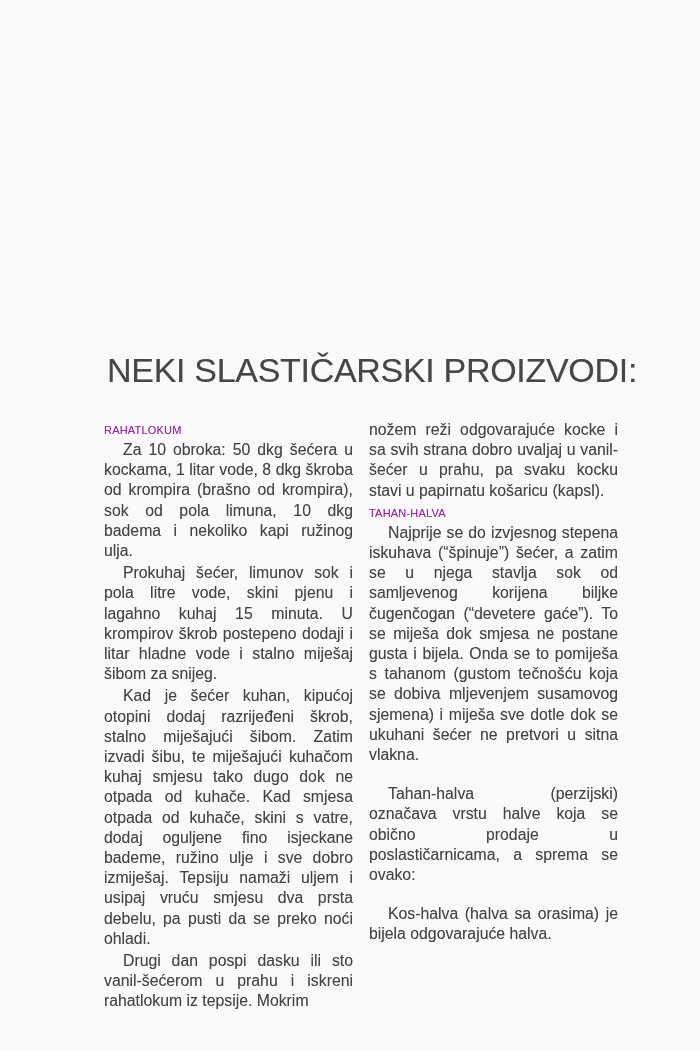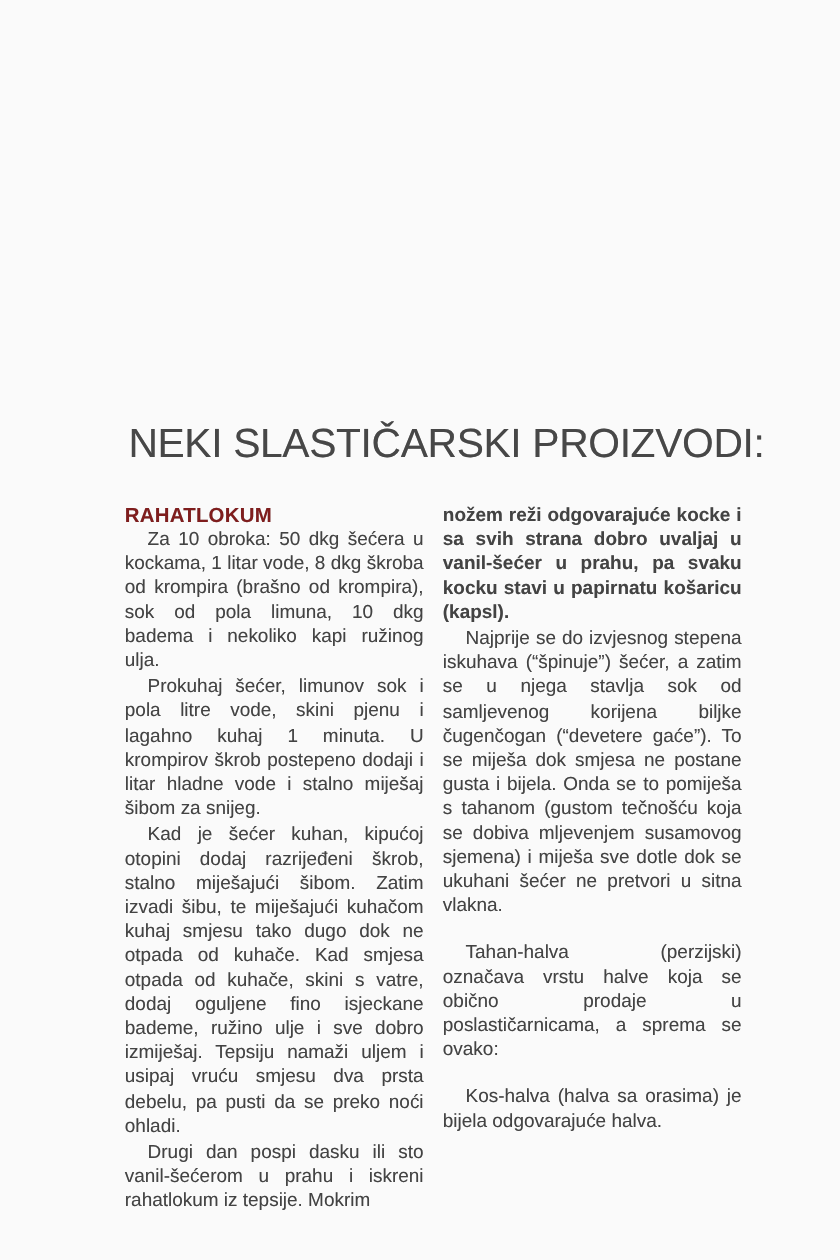--- a/index.html
+++ b/index.html
@@ -17,56 +17,57 @@
     font-size:34px;font-weight:400;line-height:30px;
     letter-spacing:-0.3px;color:#474747;white-space:nowrap;
     text-shadow:0 0 0.5px rgba(70,70,70,0.45);
   }
   .columns{
     position:absolute;left:104px;top:420px;width:514px;
     display:grid;grid-template-columns:249px 249px;column-gap:16px;
   }
   .col{min-width:0;}
   h2.section{
-    font-size:17px;font-weight:700;margin:0;line-height:20px;
-    letter-spacing:0.2px;color:#7f1d1d;
+    font-size:11px;font-weight:400;margin:0;line-height:20px;
+    letter-spacing:0.2px;color:#a21caf;
     text-shadow:0 0 0.5px rgba(70,70,70,0.4);
   }
   .col p{
     font-size:15.8px;line-height:20.2px;
     text-align:justify;text-justify:inter-word;
     margin:0 0 2px 0;color:#434343;
     text-shadow:0 0 0.5px rgba(70,70,70,0.35);
   }
   p.indent{text-indent:19px;}
-  p.noindent{text-indent:0;font-weight:bold;}
+  p.noindent{text-indent:0;}
   .after-head{margin-top:19px !important;}
   .head-gap{margin-top:24px;}
   .first-head{margin-bottom:21px;}
 </style>
 </head>
 <body>
 
 <div class="page">
 
   <div class="title">NEKI SLASTIČARSKI PROIZVODI:</div>
 
   <div class="columns">
 
     <div class="col">
       <h2 class="section first-head">RAHATLOKUM</h2>
       <p class="indent">Za 10 obroka: 50 dkg šećera u kockama, 1 litar vode, 8 dkg škroba od krompira (brašno od krompira), sok od pola limuna, 10 dkg badema i nekoliko kapi ružinog ulja.</p>
-      <p class="indent">Prokuhaj šećer, limunov sok i pola litre vode, skini pjenu i lagahno kuhaj 1 minuta. U krompirov škrob postepeno dodaji i litar hladne vode i stalno miješaj šibom za snijeg.</p>
+      <p class="indent">Prokuhaj šećer, limunov sok i pola litre vode, skini pjenu i lagahno kuhaj 15 minuta. U krompirov škrob postepeno dodaji i litar hladne vode i stalno miješaj šibom za snijeg.</p>
       <p class="indent">Kad je šećer kuhan, kipućoj otopini dodaj razrijeđeni škrob, stalno miješajući šibom. Zatim izvadi šibu, te miješajući kuhačom kuhaj smjesu tako dugo dok ne otpada od kuhače. Kad smjesa otpada od kuhače, skini s vatre, dodaj oguljene fino isjeckane bademe, ružino ulje i sve dobro izmiješaj. Tepsiju namaži uljem i usipaj vruću smjesu dva prsta debelu, pa pusti da se preko noći ohladi.</p>
       <p class="indent">Drugi dan pospi dasku ili sto vanil-šećerom u prahu i iskreni rahatlokum iz tepsije. Mokrim</p>
     </div>
 
     <div class="col">
       <p class="noindent">nožem reži odgovarajuće kocke i sa svih strana dobro uvaljaj u vanil-šećer u prahu, pa svaku kocku stavi u papirnatu košaricu (kapsl).</p>
 
+      <h2 class="section head-gap">TAHAN-HALVA</h2>
       <p class="indent">Najprije se do izvjesnog stepena iskuhava (“špinuje”) šećer, a zatim se u njega stavlja sok od samljevenog korijena biljke čugenčogan (“devetere gaće”). To se miješa dok smjesa ne postane gusta i bijela. Onda se to pomiješa s tahanom (gustom tečnošću koja se dobiva mljevenjem susamovog sjemena) i miješa sve dotle dok se ukuhani šećer ne pretvori u sitna vlakna.</p>
       <p class="indent after-head">Tahan-halva (perzijski) označava vrstu halve koja se obično prodaje u poslastičarnicama, a sprema se ovako:</p>
 
       <p class="indent after-head">Kos-halva (halva sa orasima) je bijela odgovarajuće halva.</p>
     </div>
 
   </div>
 </div>
 
 </body></html>

